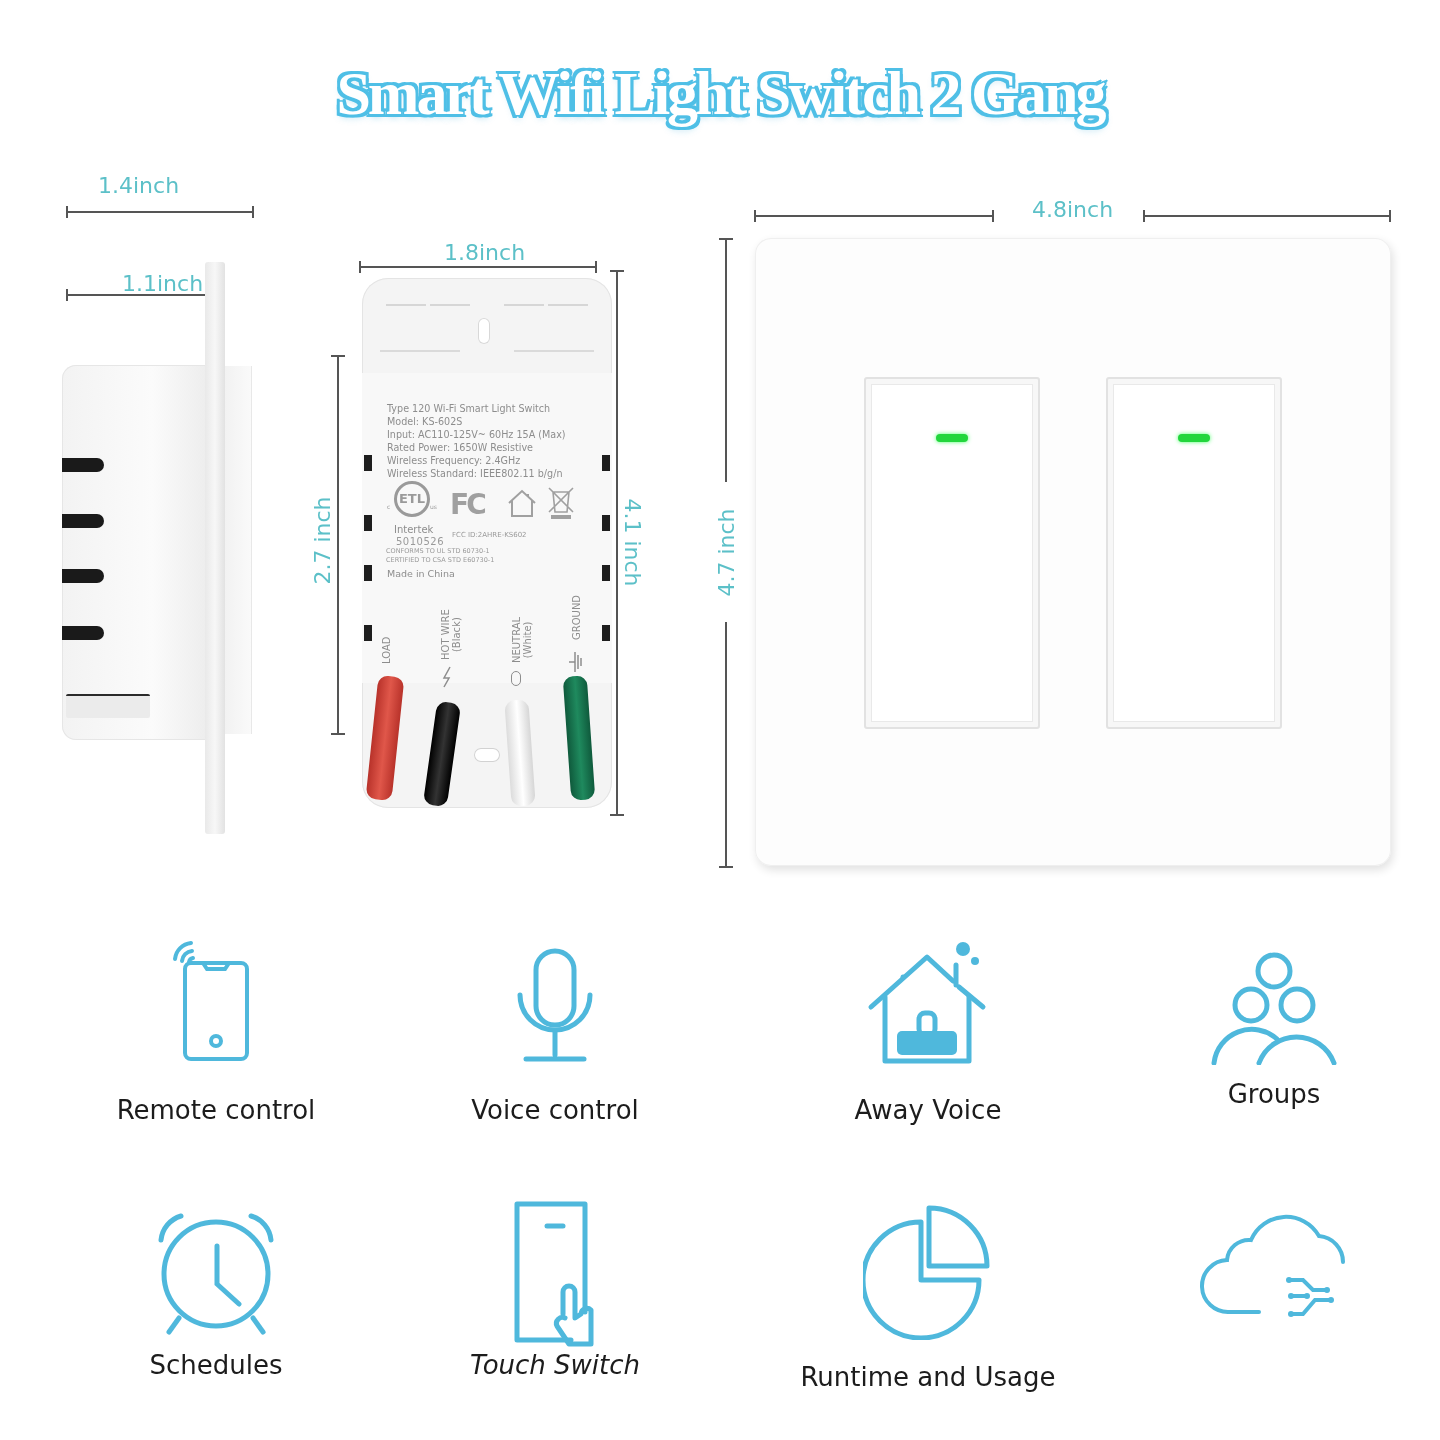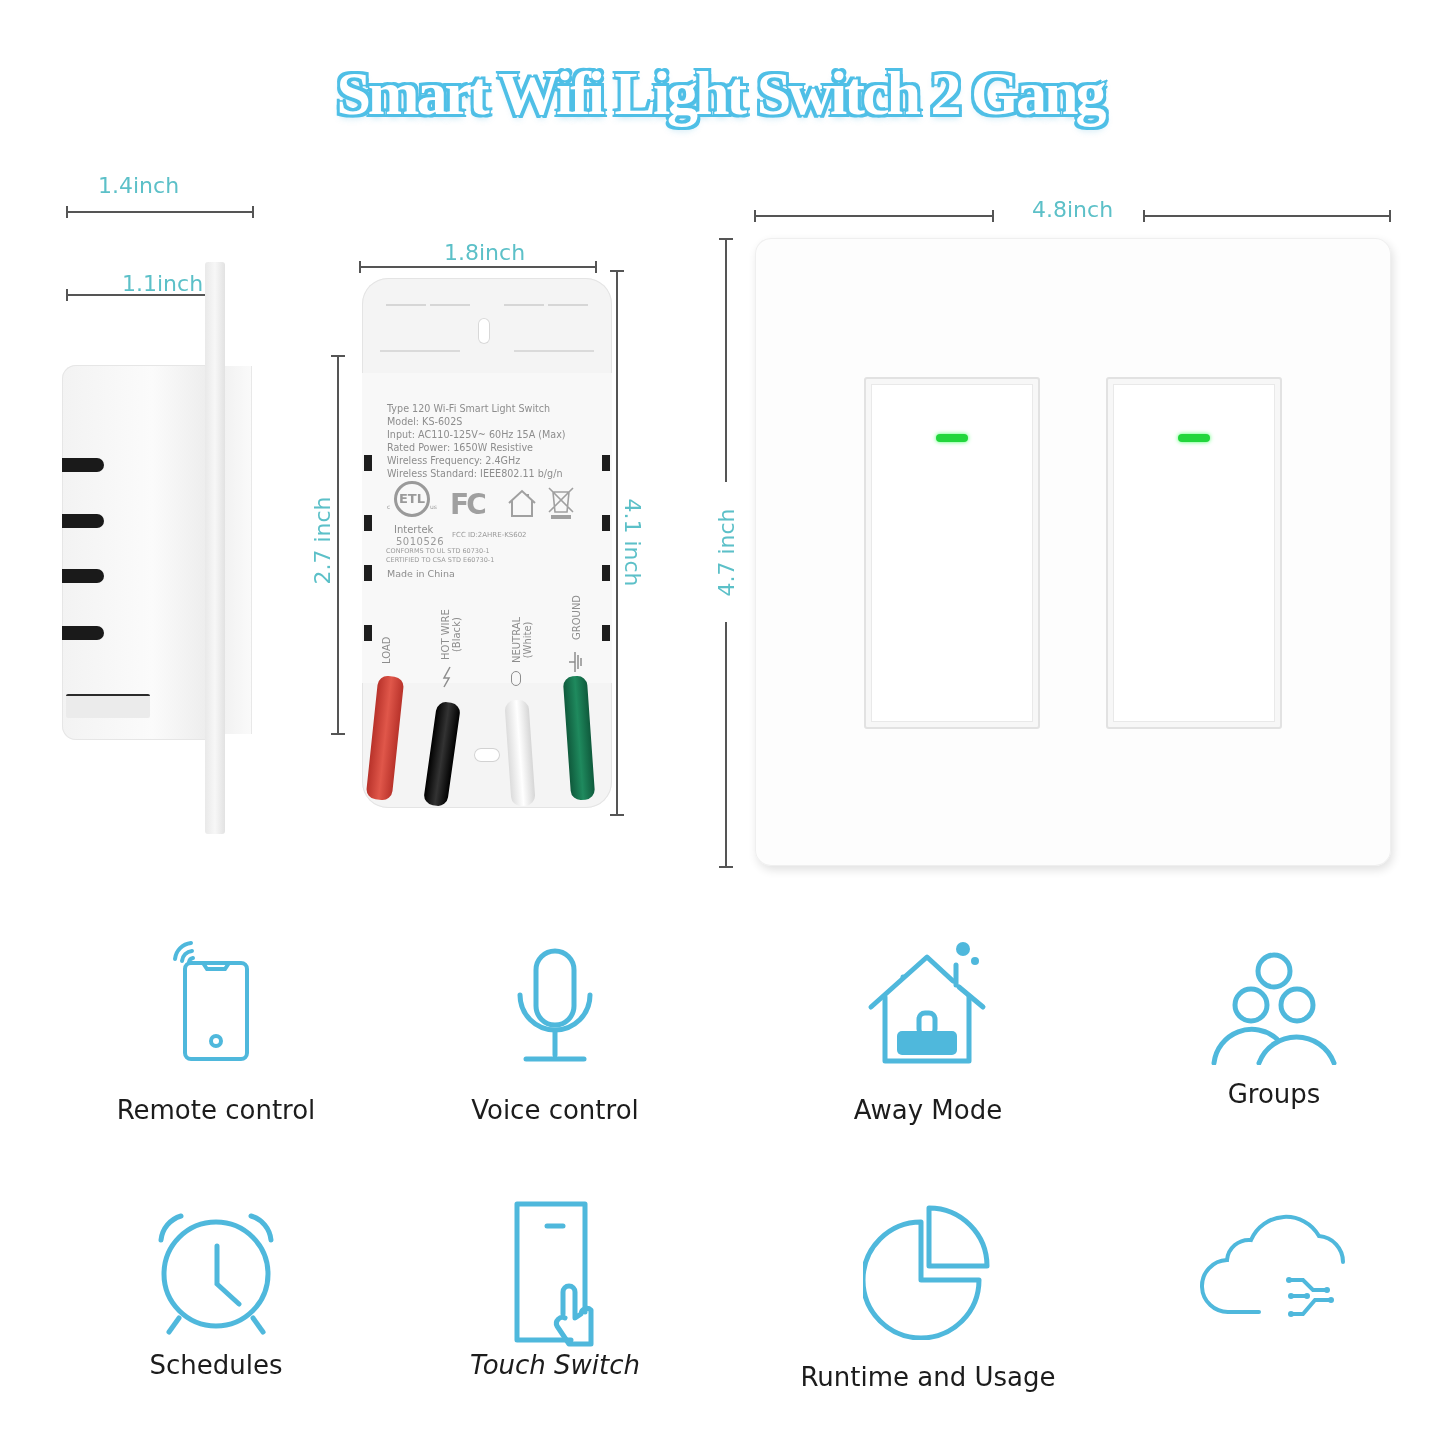--- a/index.html
+++ b/index.html
@@ -215,21 +215,21 @@
       <path d="M8 72 L64 22 L90 46 M96 52 L120 72"></path>
       <path d="M22 62 V126 H106 V62"></path>
       <path d="M93 50 V30"></path>
       <rect x="56" y="78" width="16" height="22" rx="6"></rect>
     </g>
     <rect x="34" y="96" width="60" height="24" rx="5" fill="#4fb8dc"></rect>
     <circle cx="100" cy="14" r="7" fill="#4fb8dc"></circle>
     <circle cx="112" cy="26" r="4" fill="#4fb8dc"></circle>
     <circle cx="40" cy="42" r="2.5" fill="#4fb8dc"></circle>
   </svg>
-  <div class="feature-label" style="margin-top:30px;">Away Mode</div>
+  <div class="feature-label" style="margin-top:30px;">Away Voice</div>
 </div>
 
 <div class="feature" style="left:1124px;top:935px;">
   <svg width="130" height="130" viewBox="0 0 130 130">
     <g fill="none" stroke="#4fb8dc" stroke-width="5" stroke-linecap="round">
       <circle cx="65" cy="36" r="16"></circle>
       <circle cx="42" cy="70" r="16"></circle>
       <circle cx="88" cy="70" r="16"></circle>
       <path d="M5 128 A38 38 0 0 1 68 104"></path>
       <path d="M50 128 A40 40 0 0 1 125 128"></path>

